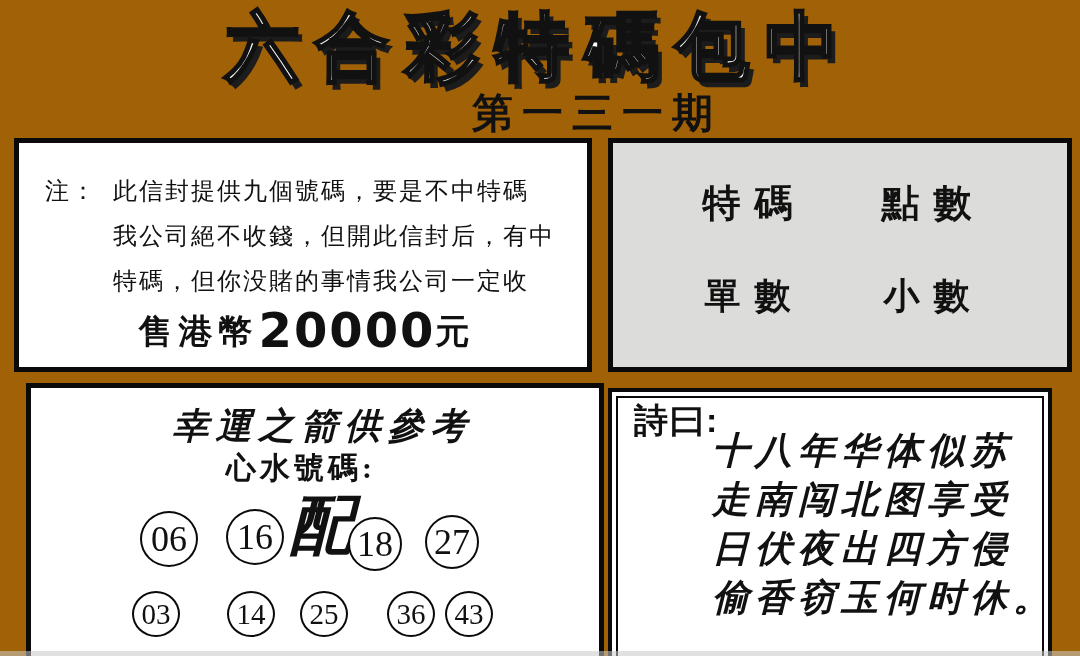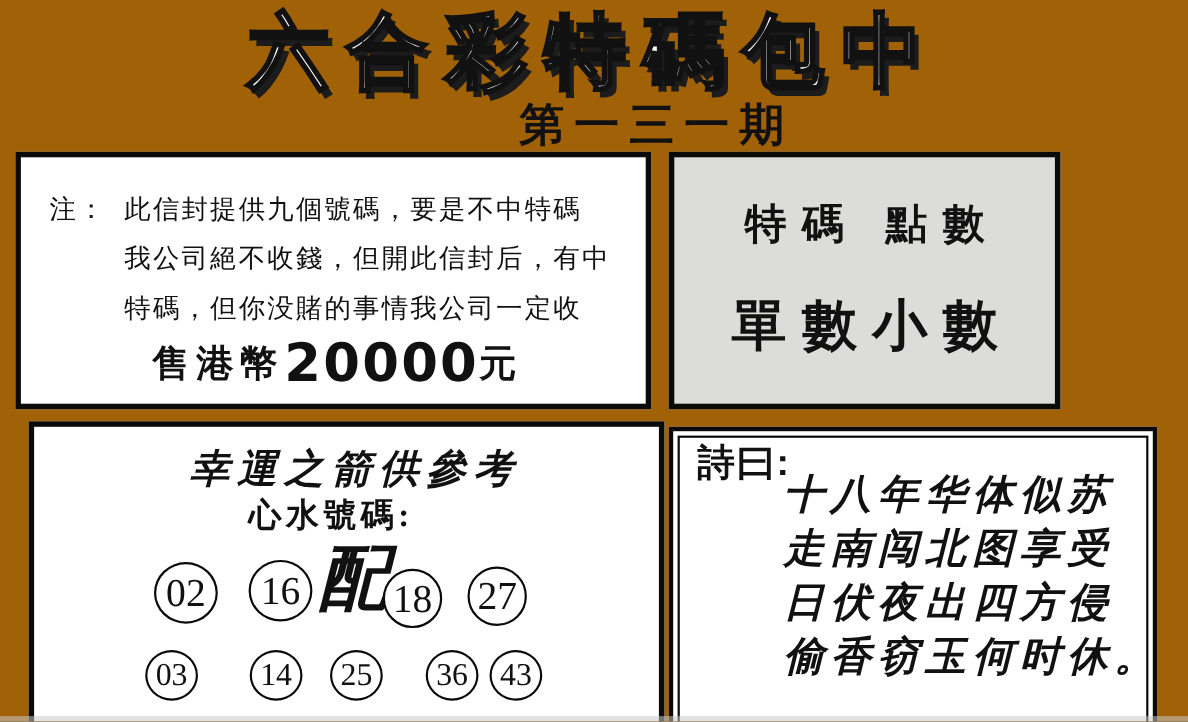--- a/index.html
+++ b/index.html
@@ -21,21 +21,21 @@
       text-shadow:5px 6px 0 #1c1c1c;
     }
   }
   .issue{
     position:absolute;top:86px;left:597px;transform:translateX(-50%);
     font-size:41px;font-weight:bold;letter-spacing:9px;white-space:nowrap;
   }
   
   .box{position:absolute;box-sizing:border-box;background:#fff;border:5px solid #0a0a0a;}
   .note-box{left:14px;top:138px;width:578px;height:234px;}
-  .cat-box{left:608px;top:138px;width:356px;height:234px;background:#dcdcda;}
+  .cat-box{left:608px;top:138px;width:464px;height:234px;background:#dcdcda;}
   .lucky-box{left:26px;top:383px;width:578px;height:317px;}
   .poem-box{left:608px;top:388px;width:444px;height:292px;border-width:4px;}
   .poem-inner-frame{position:absolute;inset:4px;border:2px solid #0a0a0a;pointer-events:none;}
   
   .note-body{padding:26px 18px 0 26px;font-size:24px;line-height:45px;letter-spacing:2px;}
   .note-row{display:flex;}
   .note-label{width:68px;flex:0 0 68px;}
   .note-cont{margin-left:68px;}
   .price-line{
     margin-top:4px;text-align:center;font-weight:bold;font-size:34px;
@@ -47,21 +47,21 @@
   }
   
   .cat-grid{
     position:absolute;inset:0;display:grid;
     grid-template-columns:1fr 1fr;grid-template-rows:1fr 1.1fr;
     align-items:center;justify-items:center;
     padding:16px 44px 22px 52px;
   }
   .cat-label{font-weight:bold;letter-spacing:14px;white-space:nowrap;}
   .cat-small{font-size:38px;}
-  .cat-big{font-size:50px;}
+  .cat-big{font-size:36px;}
   
   .lucky-title{
     position:absolute;top:14px;left:0;width:100%;text-align:center;
     font-size:36px;font-weight:bold;font-style:italic;letter-spacing:7px;
     transform:translateX(8px);white-space:nowrap;
   }
   .lucky-subtitle{
     position:absolute;top:60px;left:0;width:100%;text-align:center;
     font-size:30px;font-weight:bold;letter-spacing:4px;
     transform:translateX(-14px);white-space:nowrap;
@@ -124,21 +124,21 @@
       <span class="cat-label cat-big">小數</span>
     </div>
   </div>
 
   <div class="box lucky-box">
     <div class="lucky-title">幸運之箭供參考</div>
     <div class="lucky-subtitle">心水號碼:</div>
 
     <span class="pair-char">配</span>
 
-    <span class="num-circle r1" style="left:109px;top:123px;">02</span>
+    <span class="num-circle r1" style="left:109px;top:123px;">06</span>
     <span class="num-circle r1" style="left:195px;top:121px;">16</span>
     <span class="num-circle r1" style="left:317px;top:129px;width:50px;height:50px;">18</span>
     <span class="num-circle r1" style="left:394px;top:127px;width:50px;height:50px;">27</span>
 
     <span class="num-circle r2" style="left:101px;top:203px;font-family:Liberation Serif, serif;">03</span>
     <span class="num-circle r2" style="left:196px;top:203px;">14</span>
     <span class="num-circle r2" style="left:269px;top:203px;">25</span>
     <span class="num-circle r2" style="left:356px;top:203px;">36</span>
     <span class="num-circle r2" style="left:414px;top:203px;font-family:Liberation Serif, serif;">43</span>
   </div>

